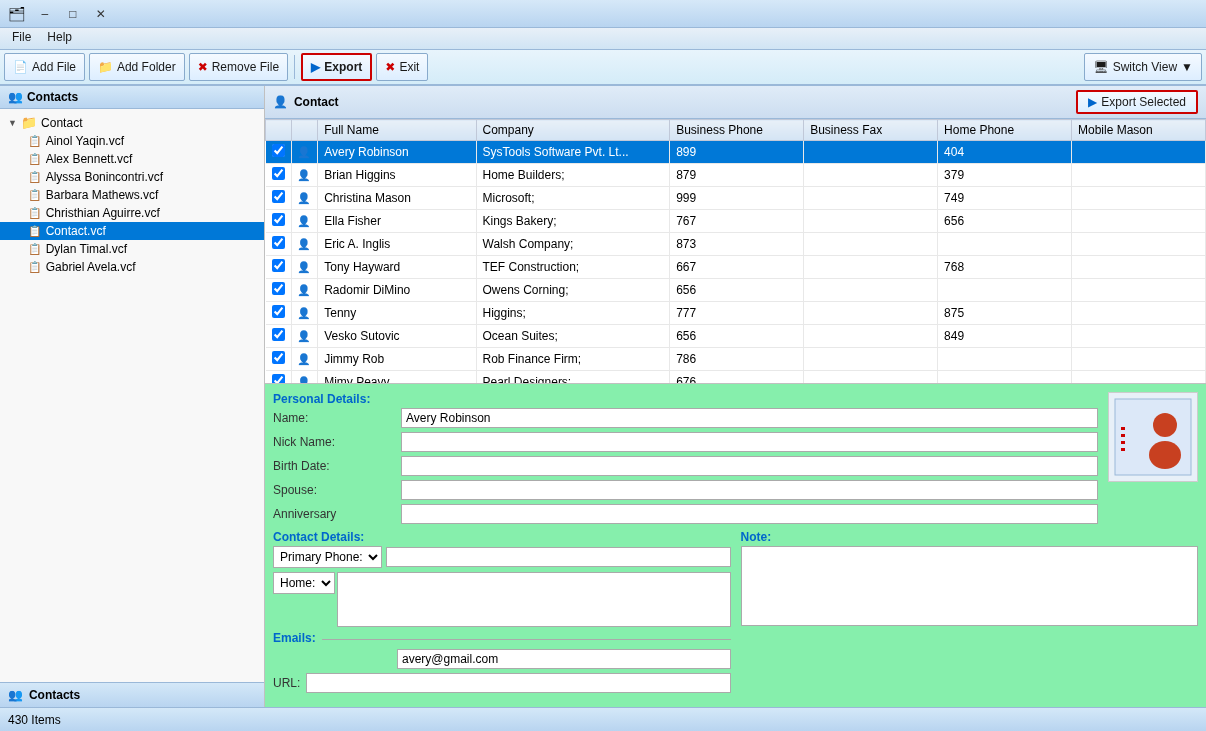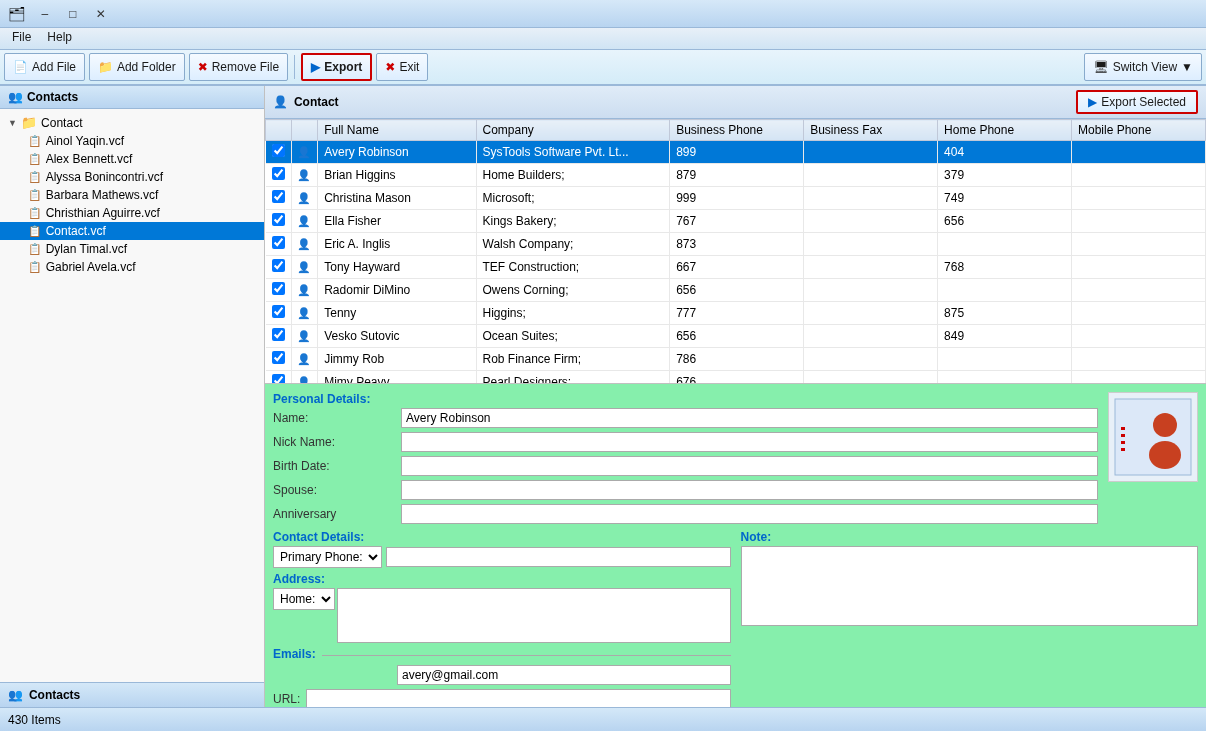--- a/index.html
+++ b/index.html
@@ -413,21 +413,21 @@
       <table>
         <thead>
           <tr>
             <th class="check-col"></th>
             <th class="icon-col"></th>
             <th style="min-width:130px;">Full Name</th>
             <th style="min-width:140px;">Company</th>
             <th style="min-width:110px;">Business Phone</th>
             <th style="min-width:110px;">Business Fax</th>
             <th style="min-width:110px;">Home Phone</th>
-            <th style="min-width:110px;">Mobile Phone</th>
+            <th style="min-width:110px;">Mobile Mason</th>
           </tr>
         </thead>
         <tbody id="contacts-tbody">
         <tr class="selected-row">
       <td class="check-col">
         <input type="checkbox" checked="" style="">
       </td>
       <td class="icon-col">
         <span style="font-size:11px;">👤</span>
       </td>
@@ -622,21 +622,20 @@
       <div class="two-col-section">
         <div class="left-col">
           <div class="section-label">Contact Details:</div>
           <div style="display:flex; align-items:center; gap:4px; margin-bottom:4px;">
             <select class="detail-select">
               <option>Primary Phone:</option>
             </select>
             <input class="detail-input" type="text" value="" style="flex: 1 1 0%;">
           </div>
 
-          <div class="section-label">Address:</div>
           <div style="display:flex; gap:2px;">
             <select class="detail-select">
               <option>Home:</option>
             </select>
             <textarea class="address-textarea" style=""></textarea>
           </div>
 
           <div style="margin-top:4px;">
             <div style="display:flex; align-items:center; gap:6px;">
               <span class="section-label">Emails:</span>

